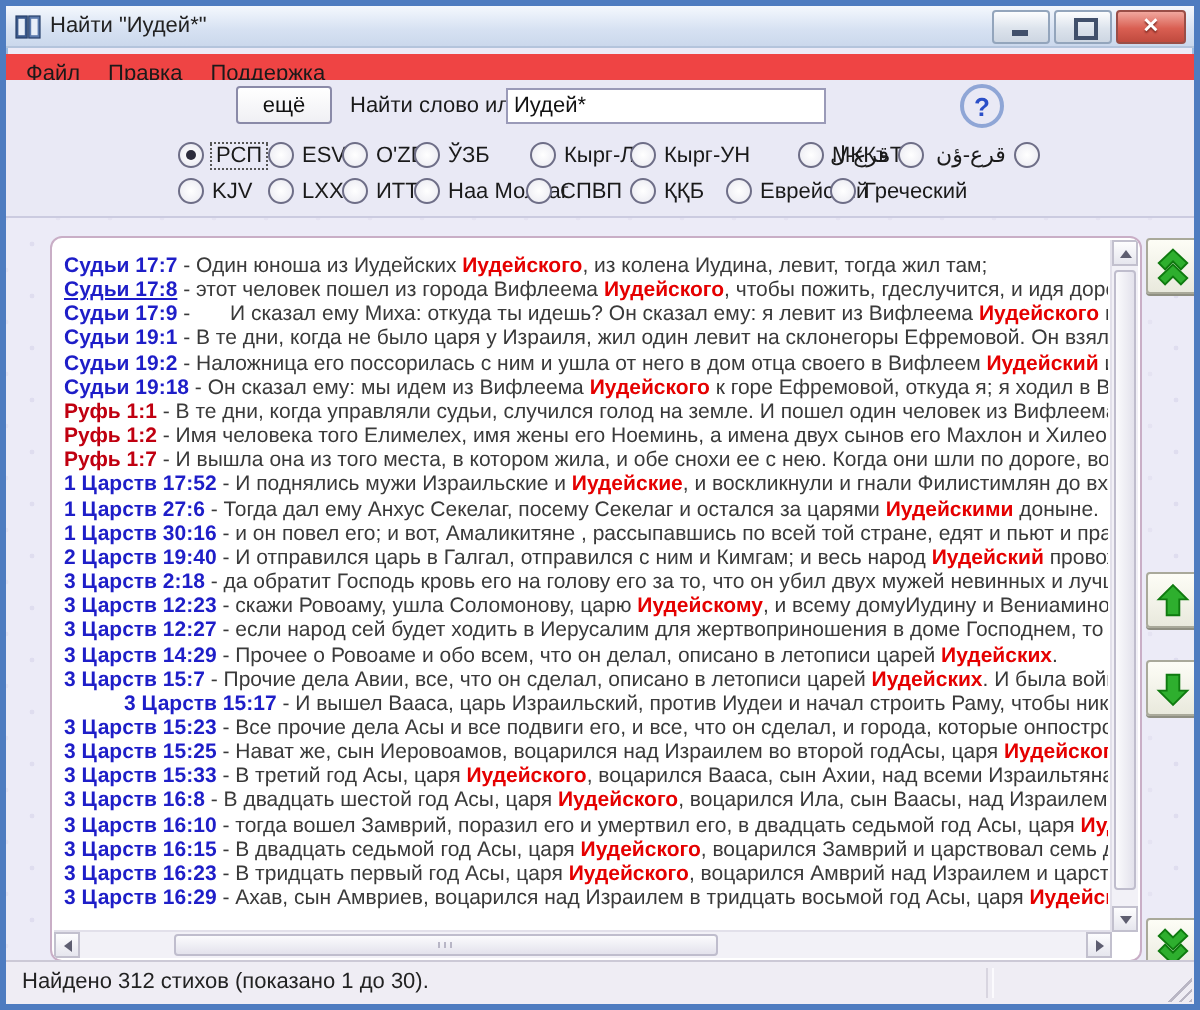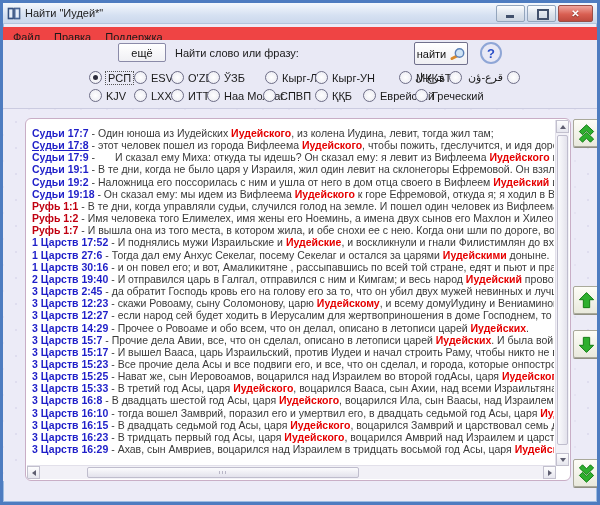--- a/index.html
+++ b/index.html
@@ -114,27 +114,21 @@
 
   <div class="menubar" id="menubar">
       <div class="menu-item">Файл</div>
       <div class="menu-item">Правка</div>
       <div class="menu-item">Поддержка</div>
     </div>
 
   <div class="toolbar">
     <button class="btn-more">ещё</button>
     <span class="search-label">Найти слово или фразу:</span>
-    <div class="btn-find">
-      <span>найти</span>
-      <svg width="16" height="14" viewBox="0 0 16 14">
-        <line x1="3" y1="11.5" x2="9" y2="8.5" stroke="#D98A2B" stroke-width="3" stroke-linecap="round"></line>
-        <circle cx="10.5" cy="6" r="4.2" fill="#CFE4F6" stroke="#5D82B8" stroke-width="1.4"></circle>
-      </svg>
-    </div>
+    <input class="search-input" type="text" value="Иудей*" style="">
     <div class="help-btn">
       <span>?</span>
     </div>
   </div>
 
   <div class="transbar" id="transbar">
       <label class="radio" style="left: 86px; top: 5px;">
         <span class="rb sel"></span>
         <span class="rlbl focused">РСП</span>
       </label>
@@ -213,26 +207,26 @@
           <div class="vline"><span class="vref" style="color: rgb(30, 30, 200);">Судьи 19:1</span><span> - </span><span style="color: rgb(58, 58, 58);">В те дни, когда не было царя у Израиля, жил один левит на склонегоры Ефремовой. Он взял себе наложницу из Вифлеема</span></div>
           <div class="vline"><span class="vref" style="color: rgb(30, 30, 200);">Судьи 19:2</span><span> - </span><span style="color: rgb(58, 58, 58);">Наложница его поссорилась с ним и ушла от него в дом отца своего в Вифлеем </span><span class="hl" style="color: rgb(229, 0, 0);">Иудейский</span><span style="color: rgb(58, 58, 58);"> и была там четыре месяца.</span></div>
           <div class="vline"><span class="vref" style="color: rgb(30, 30, 200);">Судьи 19:18</span><span> - </span><span style="color: rgb(58, 58, 58);">Он сказал ему: мы идем из Вифлеема </span><span class="hl" style="color: rgb(229, 0, 0);">Иудейского</span><span style="color: rgb(58, 58, 58);"> к горе Ефремовой, откуда я; я ходил в Вифлеем </span></div>
           <div class="vline"><span class="vref" style="color: rgb(192, 0, 16);">Руфь 1:1</span><span> - </span><span style="color: rgb(58, 58, 58);">В те дни, когда управляли судьи, случился голод на земле. И пошел один человек из Вифлеема </span></div>
           <div class="vline"><span class="vref" style="color: rgb(192, 0, 16);">Руфь 1:2</span><span> - </span><span style="color: rgb(58, 58, 58);">Имя человека того Елимелех, имя жены его Ноеминь, а имена двух сынов его Махлон и Хилеон; они были Ефрафяне из Ви</span></div>
           <div class="vline"><span class="vref" style="color: rgb(192, 0, 16);">Руфь 1:7</span><span> - </span><span style="color: rgb(58, 58, 58);">И вышла она из того места, в котором жила, и обе снохи ее с нею. Когда они шли по дороге, возвращаясь в землю </span></div>
           <div class="vline"><span class="vref" style="color: rgb(30, 30, 200); text-align: center;">1 Царств 17:52</span><span> - </span><span style="color: rgb(58, 58, 58);">И поднялись мужи Израильские и </span><span class="hl" style="color: rgb(229, 0, 0);">Иудейские</span><span style="color: rgb(58, 58, 58);">, и воскликнули и гнали Филистимлян до входа в долину и до ворот Акка</span></div>
           <div class="vline"><span class="vref" style="color: rgb(30, 30, 200);">1 Царств 27:6</span><span> - </span><span style="color: rgb(58, 58, 58);">Тогда дал ему Анхус Секелаг, посему Секелаг и остался за царями </span><span class="hl" style="color: rgb(229, 0, 0);">Иудейскими</span><span style="color: rgb(58, 58, 58);"> доныне.</span></div>
           <div class="vline"><span class="vref" style="color: rgb(30, 30, 200);">1 Царств 30:16</span><span> - </span><span style="color: rgb(58, 58, 58);">и он повел его; и вот, Амаликитяне , рассыпавшись по всей той стране, едят и пьют и празднуют по причине великой д</span></div>
           <div class="vline"><span class="vref" style="color: rgb(30, 30, 200);">2 Царств 19:40</span><span> - </span><span style="color: rgb(58, 58, 58);">И отправился царь в Галгал, отправился с ним и Кимгам; и весь народ </span><span class="hl" style="color: rgb(229, 0, 0);">Иудейский</span><span style="color: rgb(58, 58, 58);"> провожал царя, и половина народа</span></div>
-          <div class="vline"><span class="vref" style="color: rgb(30, 30, 200);">3 Царств 2:45</span><span> - </span><span style="color: rgb(58, 58, 58);">да обратит Господь кровь его на голову его за то, что он убил двух мужей невинных и лучших его: поразил мечом, бе</span></div>
-          <div class="vline"><span class="vref" style="color: rgb(30, 30, 200);">3 Царств 12:23</span><span> - </span><span style="color: rgb(58, 58, 58);">скажи Ровоаму, сыну Соломонову, царю </span><span class="hl" style="color: rgb(229, 0, 0);">Иудейскому</span><span style="color: rgb(58, 58, 58);">, и всему домуИудину и Вениаминову и прочему народу:</span></div>
+          <div class="vline"><span class="vref" style="color: rgb(30, 30, 200);">3 Царств 2:18</span><span> - </span><span style="color: rgb(58, 58, 58);">да обратит Господь кровь его на голову его за то, что он убил двух мужей невинных и лучших его: поразил мечом, бе</span></div>
+          <div class="vline"><span class="vref" style="color: rgb(30, 30, 200);">3 Царств 12:23</span><span> - </span><span style="color: rgb(58, 58, 58);">скажи Ровоаму, ушла Соломонову, царю </span><span class="hl" style="color: rgb(229, 0, 0);">Иудейскому</span><span style="color: rgb(58, 58, 58);">, и всему домуИудину и Вениаминову и прочему народу:</span></div>
           <div class="vline"><span class="vref" style="color: rgb(30, 30, 200);">3 Царств 12:27</span><span> - </span><span style="color: rgb(58, 58, 58);">если народ сей будет ходить в Иерусалим для жертвоприношения в доме Господнем, то сердце народа сего обратит</span></div>
           <div class="vline"><span class="vref" style="color: rgb(30, 30, 200);">3 Царств 14:29</span><span> - </span><span style="color: rgb(58, 58, 58);">Прочее о Ровоаме и обо всем, что он делал, описано в летописи царей </span><span class="hl" style="color: rgb(229, 0, 0);">Иудейских</span><span style="color: rgb(58, 58, 58);">.</span></div>
           <div class="vline"><span class="vref" style="color: rgb(30, 30, 200); margin-top: 32px;">3 Царств 15:7</span><span> - </span><span style="color: rgb(58, 58, 58);">Прочие дела Авии, все, что он сделал, описано в летописи царей </span><span class="hl" style="color: rgb(229, 0, 0);">Иудейских</span><span style="color: rgb(58, 58, 58);">. И была война между Авиею и Иеровоам</span></div>
-          <div class="vline"><span class="vref" style="color: rgb(30, 30, 200);">3 Царств 15:17</span><span> - </span><span style="color: rgb(58, 58, 58);">И вышел Вааса, царь Израильский, против Иудеи и начал строить Раму, чтобы никто не выходил и не уходил к Асе,</span></div>
+          <div class="vline"><span class="vref" style="color: rgb(30, 30, 200); margin-left: 30px;">3 Царств 15:17</span><span> - </span><span style="color: rgb(58, 58, 58);">И вышел Вааса, царь Израильский, против Иудеи и начал строить Раму, чтобы никто не выходил и не уходил к Асе,</span></div>
           <div class="vline"><span class="vref" style="color: rgb(30, 30, 200);">3 Царств 15:23</span><span> - </span><span style="color: rgb(58, 58, 58);">Все прочие дела Асы и все подвиги его, и все, что он сделал, и города, которые онпостроил, описаны в летописи цар</span></div>
           <div class="vline"><span class="vref" style="color: rgb(30, 30, 200);">3 Царств 15:25</span><span> - </span><span style="color: rgb(58, 58, 58);">Нават же, сын Иеровоамов, воцарился над Израилем во второй годАсы, царя </span><span class="hl" style="color: rgb(229, 0, 0);">Иудейского</span></div>
           <div class="vline"><span class="vref" style="color: rgb(30, 30, 200);">3 Царств 15:33</span><span> - </span><span style="color: rgb(58, 58, 58);">В третий год Асы, царя </span><span class="hl" style="color: rgb(229, 0, 0);">Иудейского</span><span style="color: rgb(58, 58, 58);">, воцарился Вааса, сын Ахии, над всеми Израильтянами в Фирце и царствовал дв</span></div>
           <div class="vline"><span class="vref" style="color: rgb(30, 30, 200);">3 Царств 16:8</span><span> - </span><span style="color: rgb(58, 58, 58);">В двадцать шестой год Асы, царя </span><span class="hl" style="color: rgb(229, 0, 0);">Иудейского</span><span style="color: rgb(58, 58, 58);">, воцарился Ила, сын Ваасы, над Израилем в Фирце, и царствовал два г</span></div>
           <div class="vline"><span class="vref" style="color: rgb(30, 30, 200);">3 Царств 16:10</span><span> - </span><span style="color: rgb(58, 58, 58);">тогда вошел Замврий, поразил его и умертвил его, в двадцать седьмой год Асы, царя </span><span class="hl" style="color: rgb(229, 0, 0);">Иудейского</span></div>
           <div class="vline"><span class="vref" style="color: rgb(30, 30, 200);">3 Царств 16:15</span><span> - </span><span style="color: rgb(58, 58, 58);">В двадцать седьмой год Асы, царя </span><span class="hl" style="color: rgb(229, 0, 0);">Иудейского</span><span style="color: rgb(58, 58, 58);">, воцарился Замврий и царствовал семь дней в Фирце, когда народ о</span></div>
           <div class="vline"><span class="vref" style="color: rgb(30, 30, 200);">3 Царств 16:23</span><span> - </span><span style="color: rgb(58, 58, 58);">В тридцать первый год Асы, царя </span><span class="hl" style="color: rgb(229, 0, 0);">Иудейского</span><span style="color: rgb(58, 58, 58);">, воцарился Амврий над Израилем и царствовал двенадцать лет. В Фир</span></div>
           <div class="vline"><span class="vref" style="color: rgb(30, 30, 200);">3 Царств 16:29</span><span> - </span><span style="color: rgb(58, 58, 58);">Ахав, сын Амвриев, воцарился над Израилем в тридцать восьмой год Асы, царя </span><span class="hl" style="color: rgb(229, 0, 0);">Иудейского</span></div>
         </div>
 
@@ -276,14 +270,19 @@
       </svg>
     </div>
     <div class="navbtn" style="top:350px;">
       <svg width="19" height="19" viewBox="0 0 24 24">
         <path d="M12 23 L3 14.5 L7 10.5 L12 15.5 L17 10.5 L21 14.5 Z" fill="#2EAF2E" stroke="#0F7A0F" stroke-width="1.2"></path>
         <path d="M12 13.5 L3 5 L7 1 L12 6 L17 1 L21 5 Z" fill="#2EAF2E" stroke="#0F7A0F" stroke-width="1.2"></path>
       </svg>
     </div>
   </div>
 
+  <div class="statusbar">
+    <span class="status-text">Найдено 312 стихов (показано 1 до 30).</span>
+    <div class="status-sep"></div>
+    <div class="grip-corner"></div>
+  </div>
 
 </div>
 
 </body></html>

